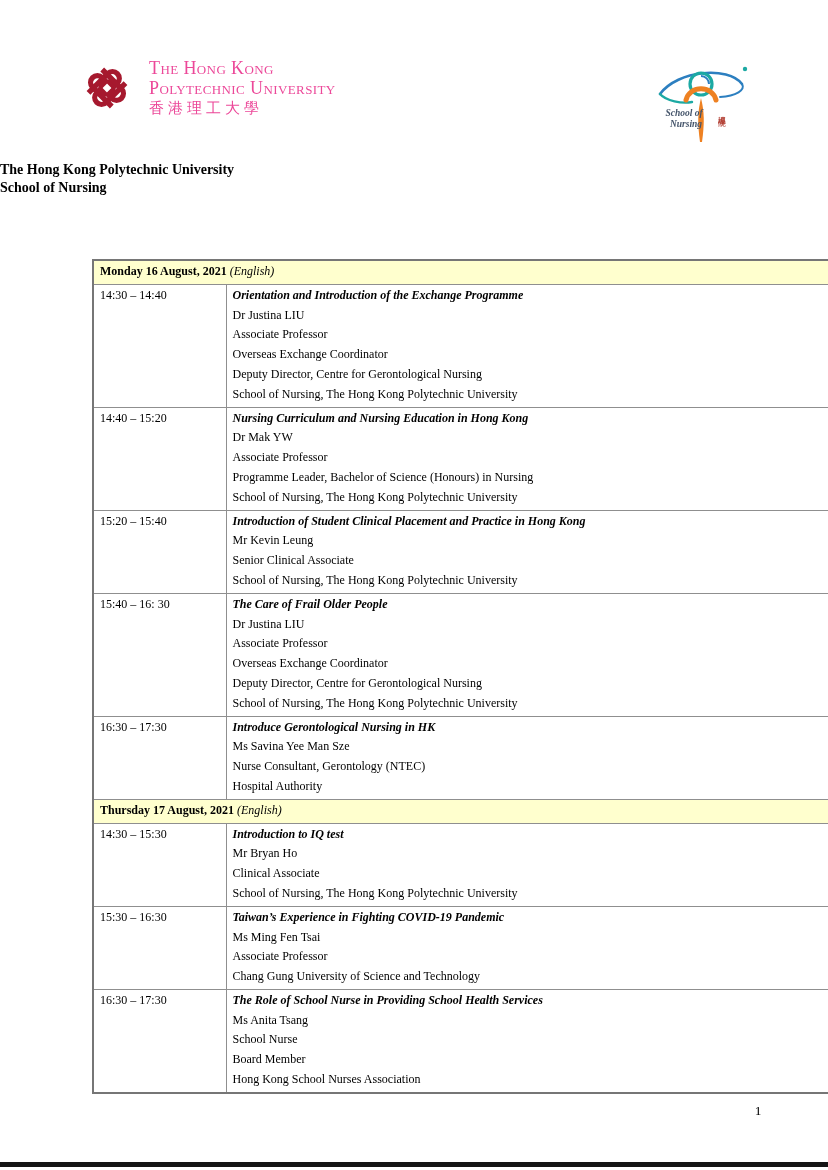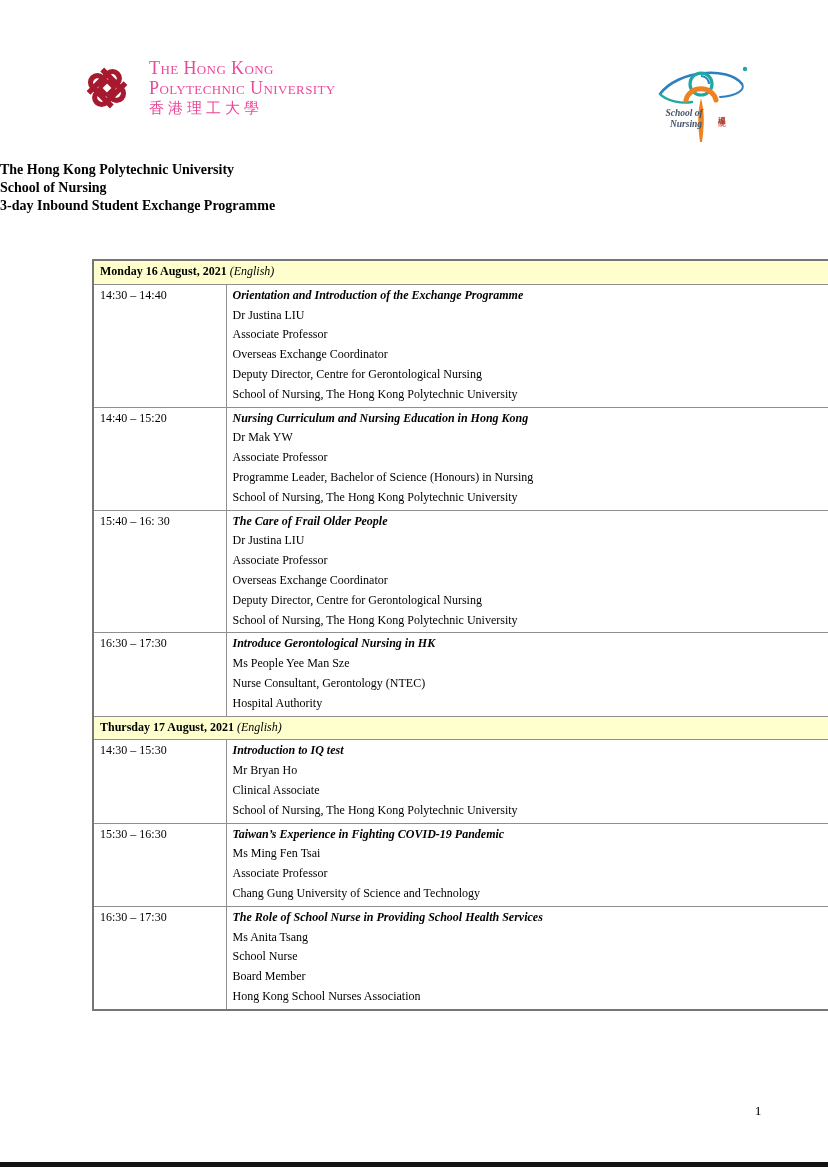--- a/index.html
+++ b/index.html
@@ -90,21 +90,20 @@
       <text x="36" y="62" text-anchor="middle" font-family="Liberation Serif, serif" font-style="italic" font-weight="bold" font-size="9.5" fill="#44546A">School of</text>
       <text x="38" y="73" text-anchor="middle" font-family="Liberation Serif, serif" font-style="italic" font-weight="bold" font-size="9.5" fill="#44546A">Nursing</text>
 
       <text x="74" y="56" writing-mode="tb" font-family="Liberation Serif, serif" font-size="7.5" fill="#B03A2E" letter-spacing="1">護理學院</text>
     </svg>
   </div>
 
   <div class="doc-title">
     <div>The Hong Kong Polytechnic University</div>
     <div>School of Nursing</div>
-    <div>3-day Inbound Student Exchange Programme</div>
   </div>
 
   <table class="schedule">
     <colgroup>
         <col class="time-col">
         <col>
       </colgroup>
     <tbody>
 
     <tr>
@@ -127,38 +126,47 @@
       <td>14:40 – 15:20</td>
       <td>
         <div class="session-title">Nursing Curriculum and Nursing Education in Hong Kong</div>
         <div>Dr Mak YW</div>
         <div>Associate Professor</div>
         <div>Programme Leader, Bachelor of Science (Honours) in Nursing</div>
         <div>School of Nursing, The Hong Kong Polytechnic University</div>
       </td>
     </tr>
 
+    <tr>
+      <td>15:20 – 15:40</td>
+      <td>
+        <div class="session-title">Introduction of Student Clinical Placement and Practice in Hong Kong</div>
+        <div>Mr Kevin Leung</div>
+        <div>Senior Clinical Associate</div>
+        <div>School of Nursing, The Hong Kong Polytechnic University</div>
+      </td>
+    </tr>
 
     <tr>
       <td>15:40 – 16: 30</td>
       <td>
         <div class="session-title">The Care of Frail Older People</div>
         <div>Dr Justina LIU</div>
         <div>Associate Professor</div>
         <div>Overseas Exchange Coordinator</div>
         <div>Deputy Director, Centre for Gerontological Nursing</div>
         <div>School of Nursing, The Hong Kong Polytechnic University</div>
       </td>
     </tr>
 
     <tr>
       <td>16:30 – 17:30</td>
       <td>
         <div class="session-title">Introduce Gerontological Nursing in HK</div>
-        <div>Ms People Yee Man Sze</div>
+        <div>Ms Savina Yee Man Sze</div>
         <div>Nurse Consultant, Gerontology (NTEC)</div>
         <div>Hospital Authority</div>
       </td>
     </tr>
 
     <tr>
       <td class="day-cell" colspan="2"><span>Thursday 17 August, 2021</span> <span class="day-lang">(English)</span></td>
     </tr>
 
     <tr>

